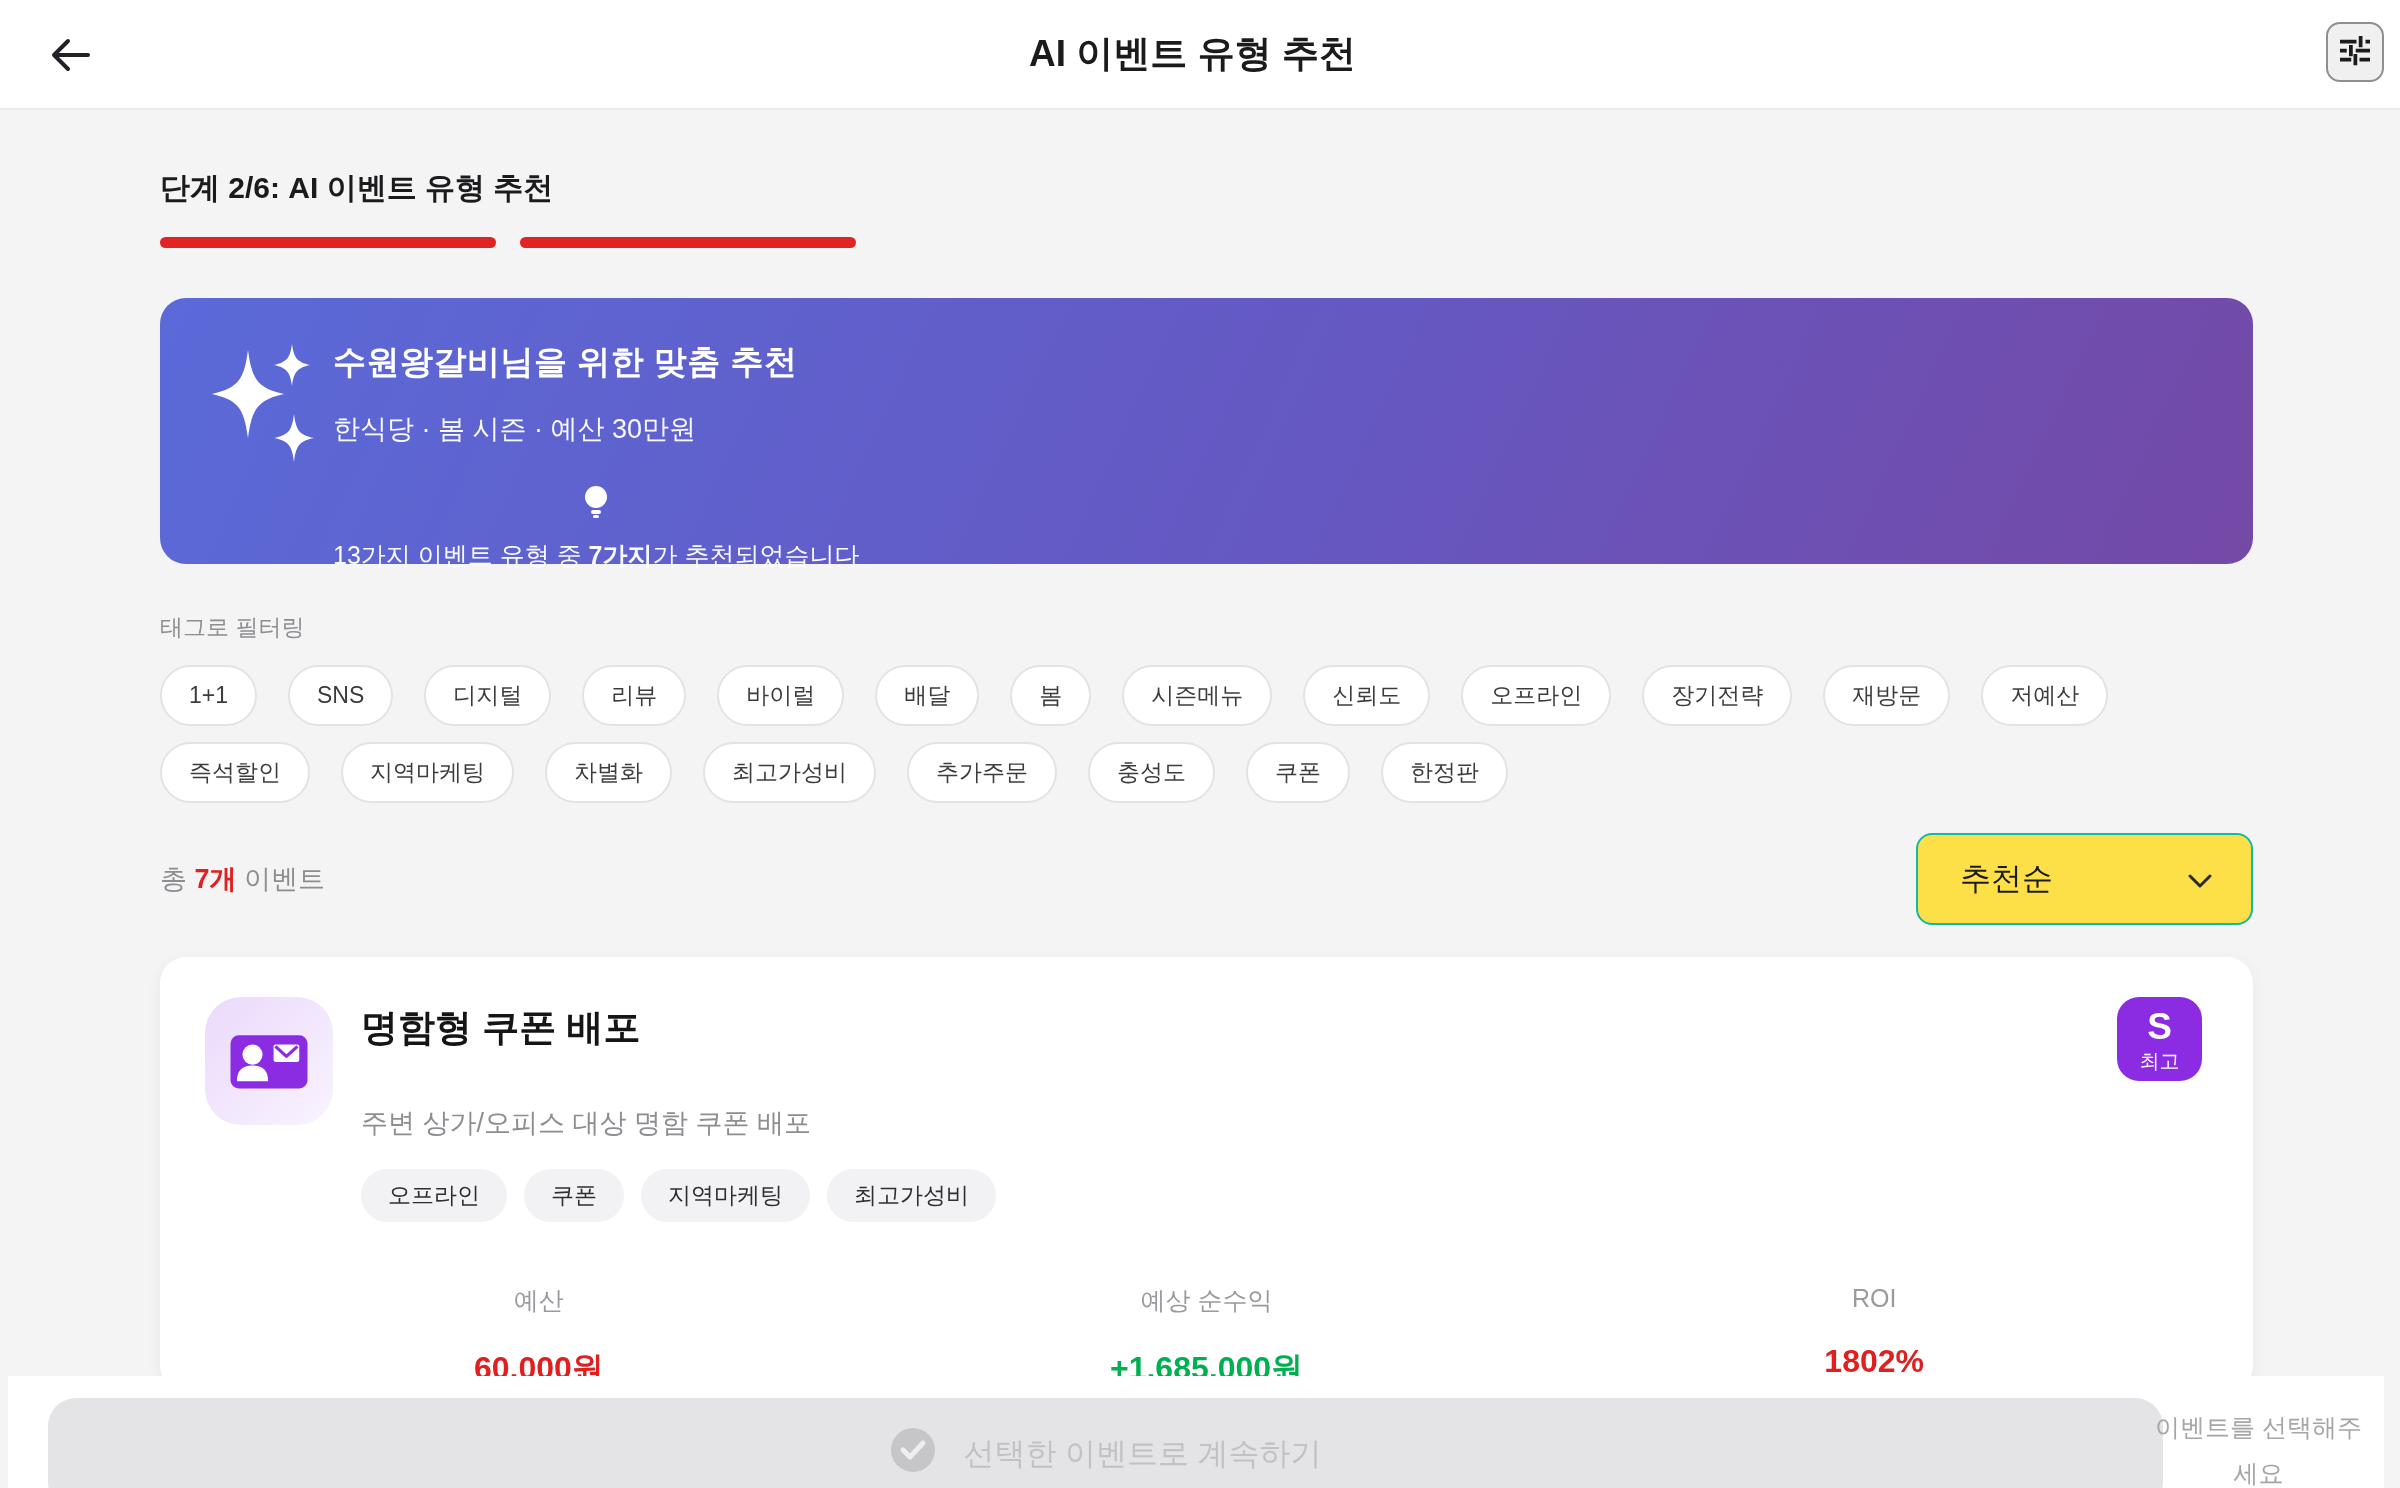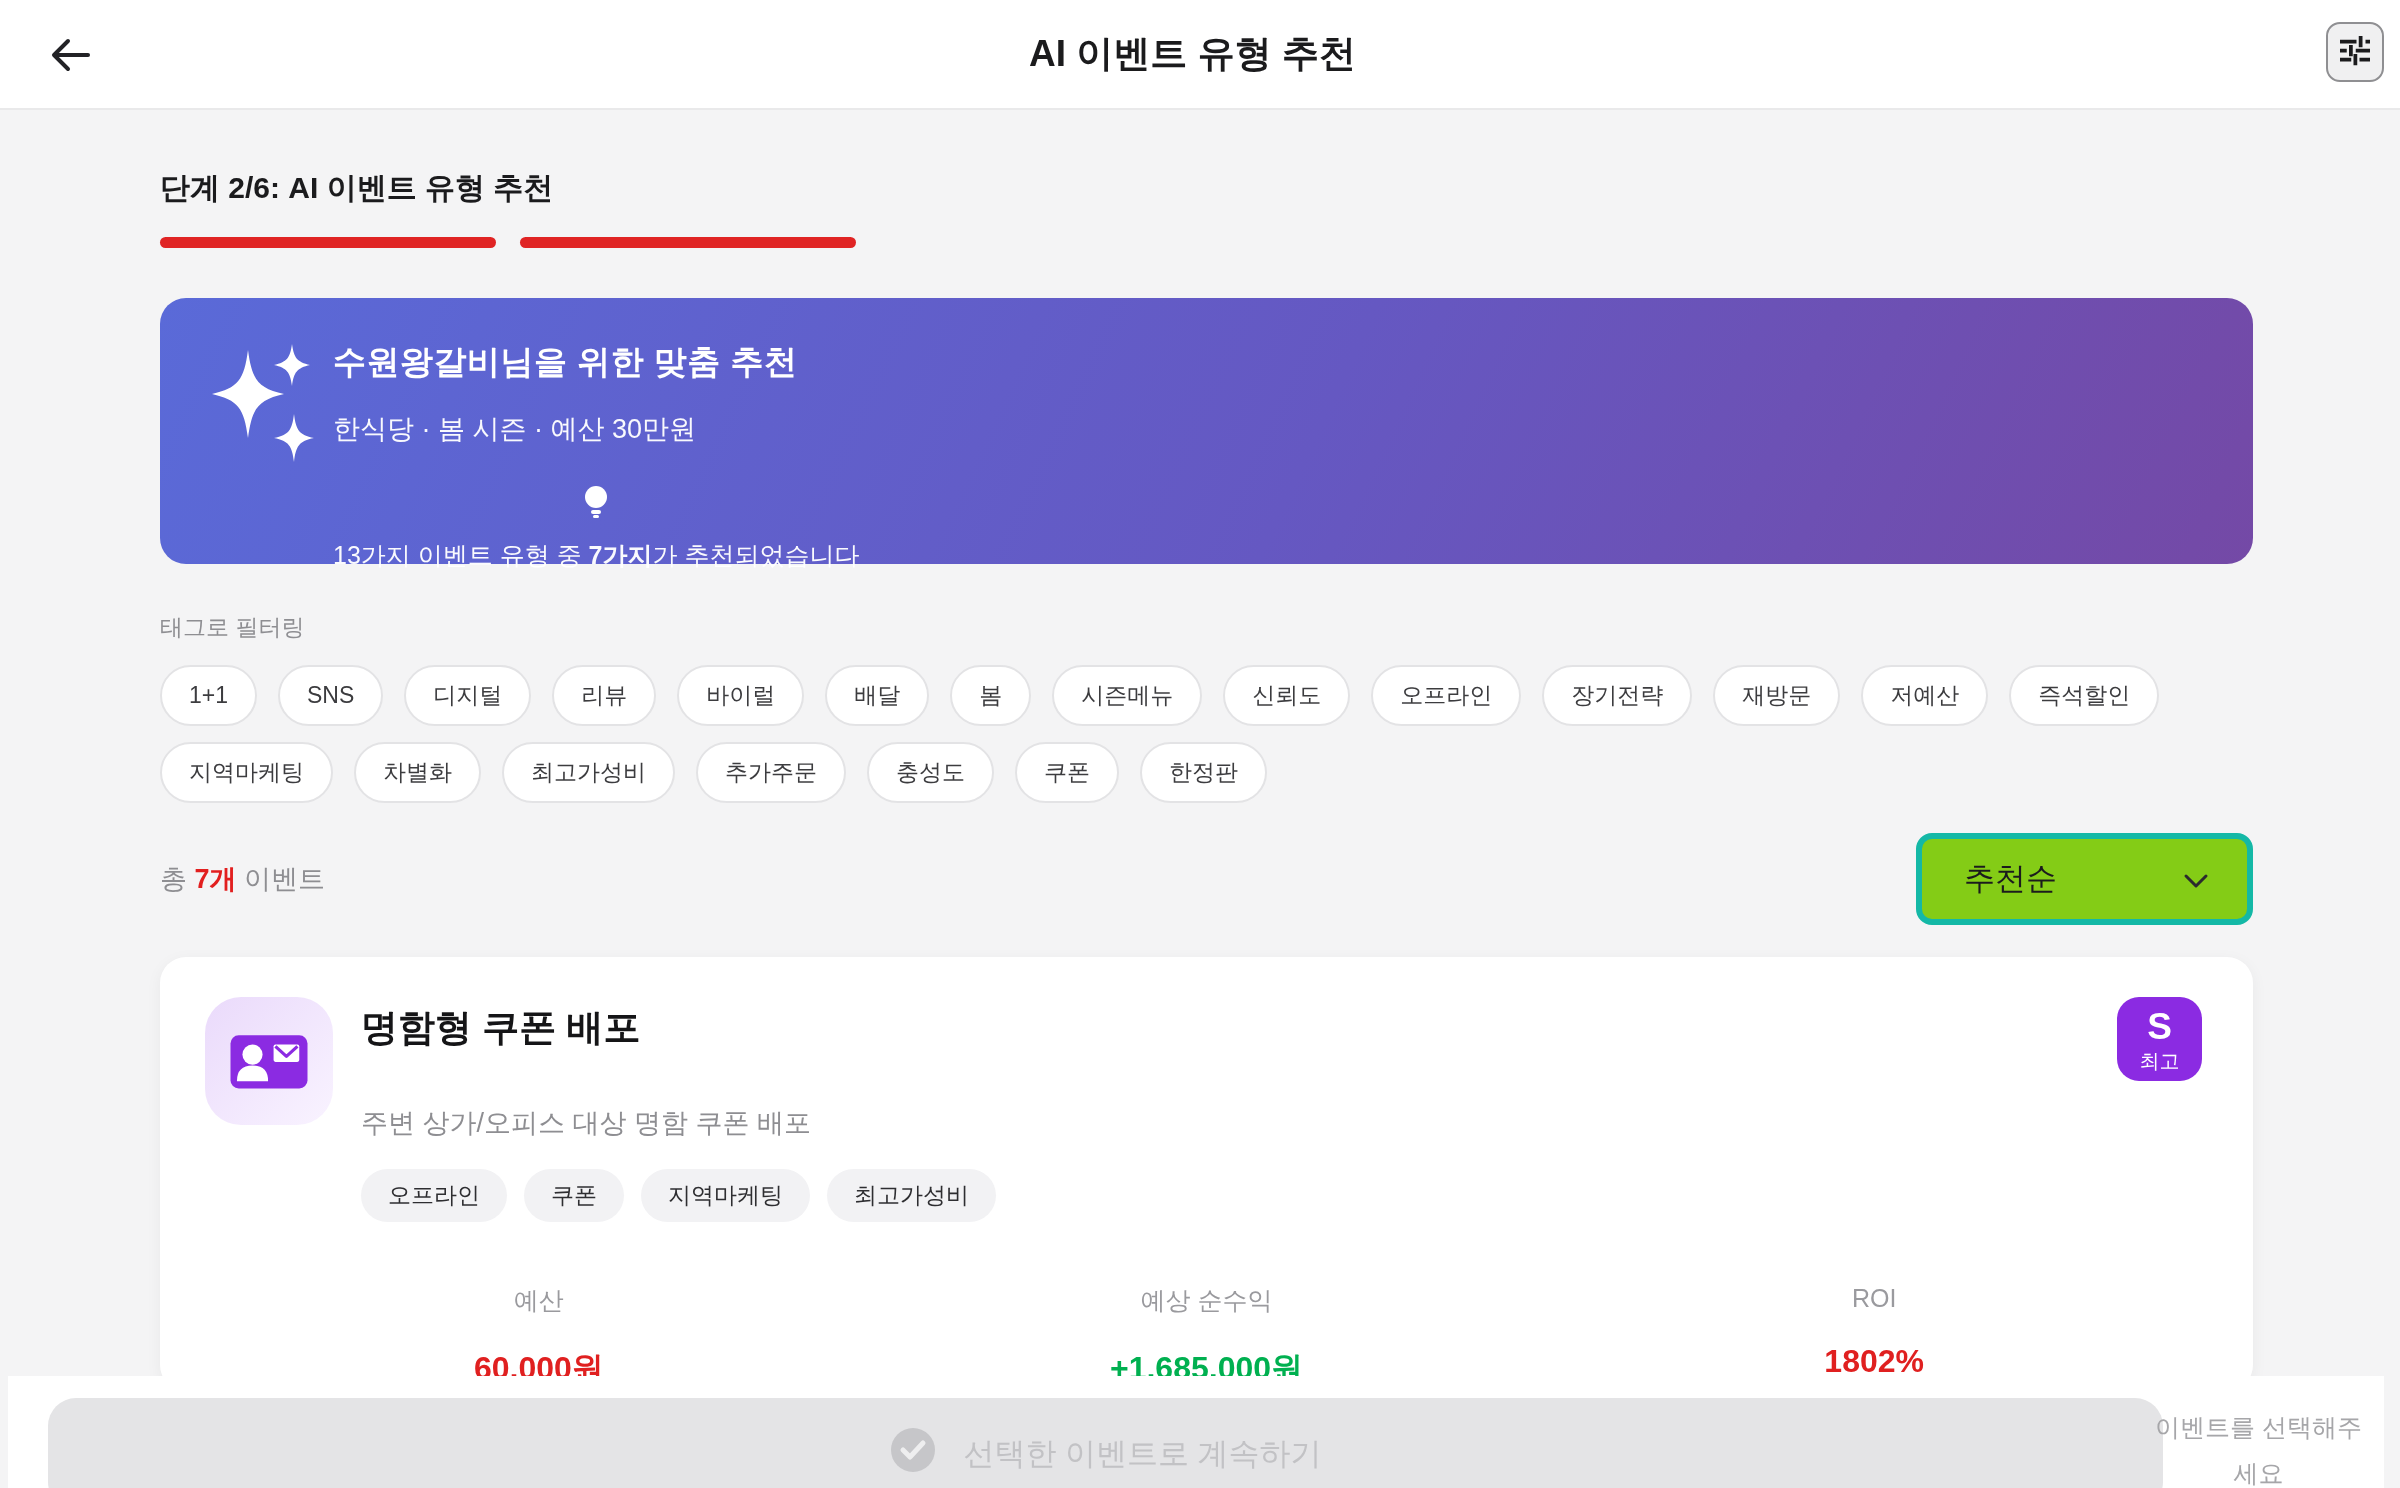--- a/index.html
+++ b/index.html
@@ -32,30 +32,30 @@
   .banner-sparkles { position:absolute; left:50px; top:44px; }
   .banner-text { position:absolute; left:173px; top:42px; }
   .banner-title { font-size:33px; font-weight:bold; letter-spacing:0.5px; }
   .banner-subtitle { margin-top:26px; font-size:27px; font-weight:400; color:rgba(255,255,255,0.96); }
   .banner-info { margin-top:38px; font-size:25px; display:flex; align-items:center; gap:14px;
                  color:rgba(255,255,255,0.97);flex-direction:column; }
   .banner-info b { font-weight:bold; }
 
   
   .filter-label { margin-top:48px; font-size:23px; color:#8e8e92; }
-  .chips { margin-top:22px; display:flex; flex-wrap:wrap; gap:16px 21px; width:2100px; }
+  .chips { margin-top:22px; display:flex; flex-wrap:wrap; gap:16px 31px; width:2100px; }
   .chip { height:61px; padding:0 27px; display:inline-flex; align-items:center; justify-content:center;
           background:#ffffff; border:2px solid #e3e3e5; border-radius:32px; font-size:23px; color:#3c3c3f;
           cursor:pointer; white-space:nowrap; }
 
   
   .results-row { margin-top:30px; display:flex; align-items:center; justify-content:space-between; height:92px; }
   .results-count { font-size:27px; color:#8e8e92; }
   .results-count .count-num { color:#e21f1f; font-weight:bold; }
-  .sort-select { width:337px; height:92px; background:#84cc16; border:6px solid #14b8a6; border-radius:16px;
+  .sort-select { width:337px; height:92px; background:#fde047; border:2px solid #14b8a6; border-radius:16px;
                  display:flex; align-items:center; justify-content:space-between; padding:0 38px 0 42px;
                  font-size:31px; color:#1b1b1d; cursor:pointer; }
 
   
   .event-card { margin-top:32px; height:434px; background:#ffffff; border-radius:26px;
                 box-shadow:0 4px 16px rgba(0,0,0,0.05); position:relative; padding:40px 45px 0 45px;
                 overflow:hidden; cursor:pointer; }
   .card-head { display:flex; }
   .card-icon-wrap { width:128px; height:128px; border-radius:36px; flex:0 0 auto;
                     background:linear-gradient(135deg,#eadafb 0%, #f9f3ff 100%);

